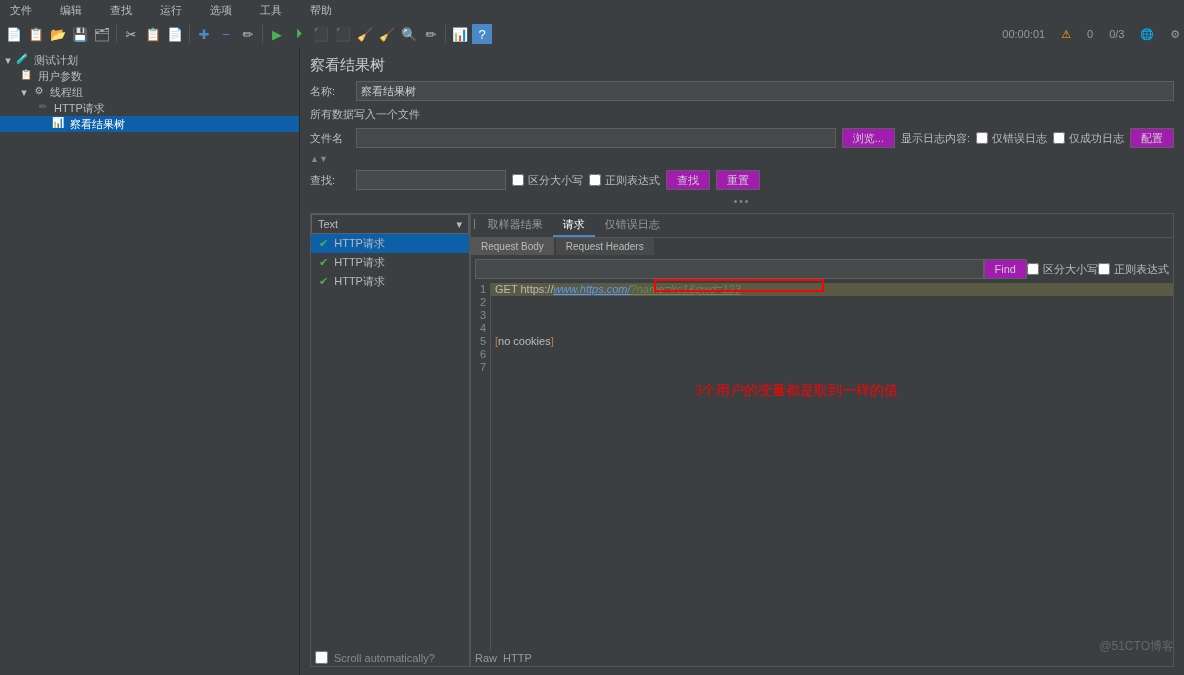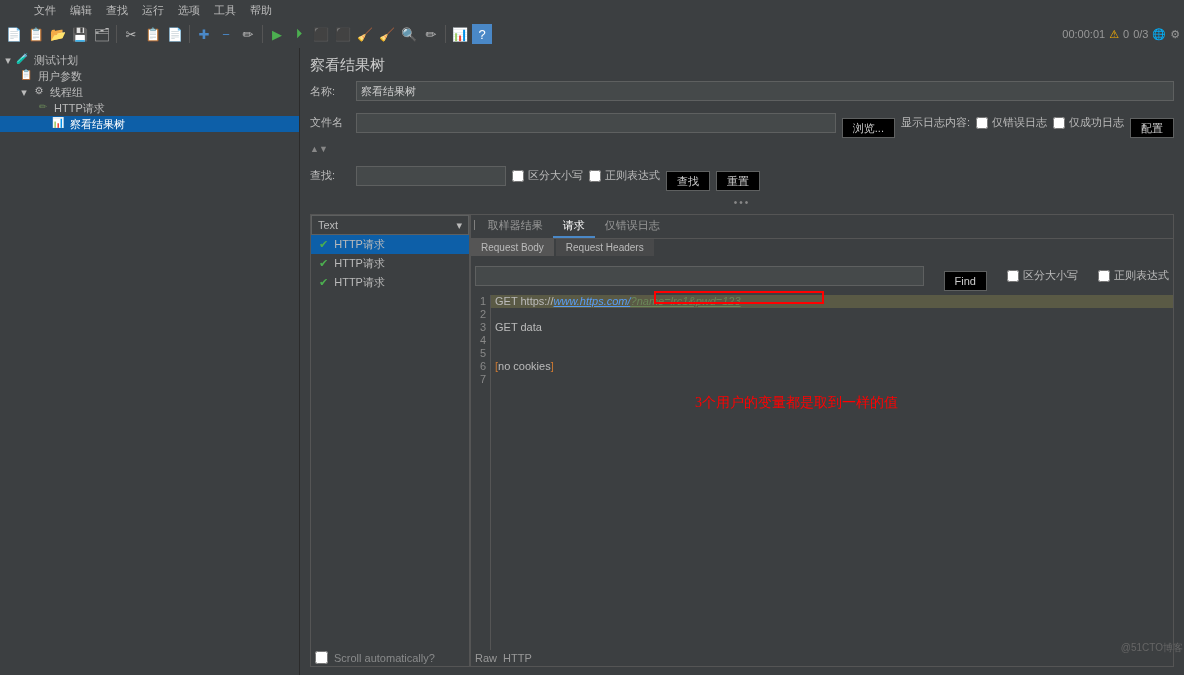--- a/index.html
+++ b/index.html
@@ -1,72 +1,72 @@
 <!DOCTYPE html>
 <html><head>
 <meta charset="utf-8">
 <style>
 *{box-sizing:border-box;margin:0;padding:0;font-family:"Microsoft YaHei",Arial,sans-serif;font-size:11px;}
 body{background:#3c3f41;color:#bbb;width:1184px;height:675px;overflow:hidden;position:relative;}
-.menubar{height:20px;display:flex;align-items:center;padding:0 4px;gap:2px;margin-left:24px;}
+.menubar{height:20px;display:flex;align-items:center;padding:0 4px;gap:16px;}
 .menubar span{padding:2px 6px;cursor:default;}
 .toolbar{height:28px;display:flex;align-items:center;padding:0 4px;gap:2px;background:#3c3f41;}
 .tbtn{width:20px;height:20px;display:flex;align-items:center;justify-content:center;font-size:13px;cursor:pointer;}
-.tbar-right{margin-left:auto;display:flex;gap:4px;color:#999;}
+.tbar-right{margin-left:auto;display:flex;gap:16px;color:#999;}
 .sep{width:1px;height:18px;background:#555;margin:0 2px;}
 .main{display:flex;height:627px;}
 .sidebar{width:300px;background:#3c3f41;border-right:1px solid #2b2b2b;padding-top:4px;}
 .tree-item{display:flex;align-items:center;padding:1px 4px;gap:4px;cursor:pointer;height:16px;}
 .tree-item.selected{background:#0d5fa8;color:#fff;}
 .tree-indent1{padding-left:20px;}
 .tree-indent2{padding-left:36px;}
 .tree-indent3{padding-left:52px;}
 .tg{display:inline-block;width:8px;text-align:center;}
 .ico{display:inline-block;width:14px;height:14px;text-align:center;font-size:10px;}
 .content{flex:1;background:#3c3f41;padding:8px 10px;display:flex;flex-direction:column;gap:6px;overflow:hidden;}
 .title{font-size:15px;color:#ccc;}
 .row{display:flex;align-items:center;gap:6px;}
 .lbl{width:40px;text-align:left;}
 .inp{flex:1;background:#45494a;border:1px solid #5e6060;height:20px;padding:0 4px;color:#ccc;}
 .inp.sm{flex:none;width:150px;}
-.btn{background:#000000;border:1px solid #5e6060;padding:2px 10px;color:#ccc;cursor:pointer;height:20px;display:flex;align-items:center;margin-top:11px;}
+.btn{background:#a21caf;border:1px solid #5e6060;padding:2px 10px;color:#ccc;cursor:pointer;height:20px;display:flex;align-items:center;}
 .check{display:flex;align-items:center;gap:4px;}
 .check input{width:12px;height:12px;}
 .arrows{display:flex;gap:2px;font-size:9px;color:#888;}
 .dots{text-align:center;color:#888;font-size:10px;letter-spacing:2px;}
 .split{display:flex;flex:1;gap:0;}
 .left-pane{width:160px;border:1px solid #555;display:flex;flex-direction:column;}
 .drop{background:#3c3f41;border:1px solid #5e6060;height:20px;display:flex;align-items:center;padding:0 6px;justify-content:space-between;}
 .rlist{flex:1;background:#3c3f41;}
 .ritem{display:flex;align-items:center;gap:6px;padding:2px 8px;}
 .ritem.sel{background:#0d5fa8;}
 .rico{color:#4caf50;font-size:11px;}
 .right-pane{flex:1;border:1px solid #555;display:flex;flex-direction:column;}
 .tabs{display:flex;background:#3c3f41;border-bottom:1px solid #555;}
 .tab{padding:3px 10px;cursor:pointer;color:#999;}
 .tab.active{color:#fff;border-bottom:2px solid #4a88c7;}
 .subtabs{display:flex;background:#3c3f41;}
 .subtab{padding:3px 10px;cursor:pointer;background:#48494a;margin-right:2px;font-size:10px;text-align:center;}
 .subtab.active{background:#555;}
-.findrow{display:flex;gap:20px;padding:4px;align-items:center;}
+.findrow{display:flex;gap:0;padding:4px;align-items:center;}
 .findrow .inp{flex:1;}
 .code{flex:1;background:#3c3f41;display:flex;font-family:Consolas,monospace;font-size:12px;position:relative;}
 .gutter{width:20px;background:#3c3f41;text-align:right;padding-right:4px;color:#888;border-right:1px solid #555;}
 .gutter div{height:13px;line-height:13px;}
 .lines{flex:1;position:relative;}
 .lines div{height:13px;line-height:13px;padding-left:4px;white-space:pre;}
 .hl{background:#5a5a45;}
 .url1{color:#589df6;text-decoration:underline;font-style:italic;}
 .url2{color:#6a8759;text-decoration:underline;font-style:italic;}
 .kw{color:#cc7832;}
 .redbox{position:absolute;border:2px solid red;left:163px;top:-4px;width:170px;height:18px;pointer-events:none;}
 .annotation{position:absolute;color:red;font-size:14px;left:200px;top:60px;font-family:"Microsoft YaHei";margin-top:41px;}
 .bottom{display:flex;align-items:center;gap:6px;padding:2px 4px;}
 .rawtabs{display:flex;gap:6px;padding:2px 4px;color:#999;}
-.watermark{position:absolute;right:1px;bottom:20px;color:#666;font-size:10px;}
+.watermark{position:absolute;right:10px;bottom:20px;color:#666;font-size:12px;}
 </style>
 </head>
 <body>
 
 <div class="menubar">
   <span>文件</span>
   <span>编辑</span>
   <span>查找</span>
   <span>运行</span>
   <span>选项</span>
@@ -135,20 +135,21 @@
         <span>察看结果树</span>
     </div>
   </div>
 
   <div class="content">
     <div class="title">察看结果树</div>
     <div class="row">
       <span class="lbl">名称:</span>
       <input class="inp" value="察看结果树" style="">
     </div>
+    <div>所有数据写入一个文件</div>
     <div class="row">
       <span class="lbl">文件名</span>
       <input class="inp" style="">
       <button class="btn">浏览...</button>
       <span>显示日志内容:</span>
       <label class="check">
           <input type="checkbox" style="">
           <span>仅错误日志</span>
         </label>
       <label class="check">
@@ -229,21 +230,20 @@
               <div>2</div>
               <div>3</div>
               <div>4</div>
               <div>5</div>
               <div>6</div>
               <div>7</div>
           </div>
           <div class="lines">
             <div class="hl"><span>GET https://</span><span class="url1">www.https.com/</span><span class="url2">?name=lrc1&amp;pwd=123</span></div>
             <div></div>
-            <div><span>GET data</span></div>
             <div></div>
             <div></div>
             <div><span class="kw">[</span><span>no cookies</span><span class="kw">]</span></div>
             <div></div>
             <div class="redbox"></div>
             <div class="annotation">3个用户的变量都是取到一样的值</div>
           </div>
         </div>
         <div class="rawtabs">
           <span>Raw</span>

